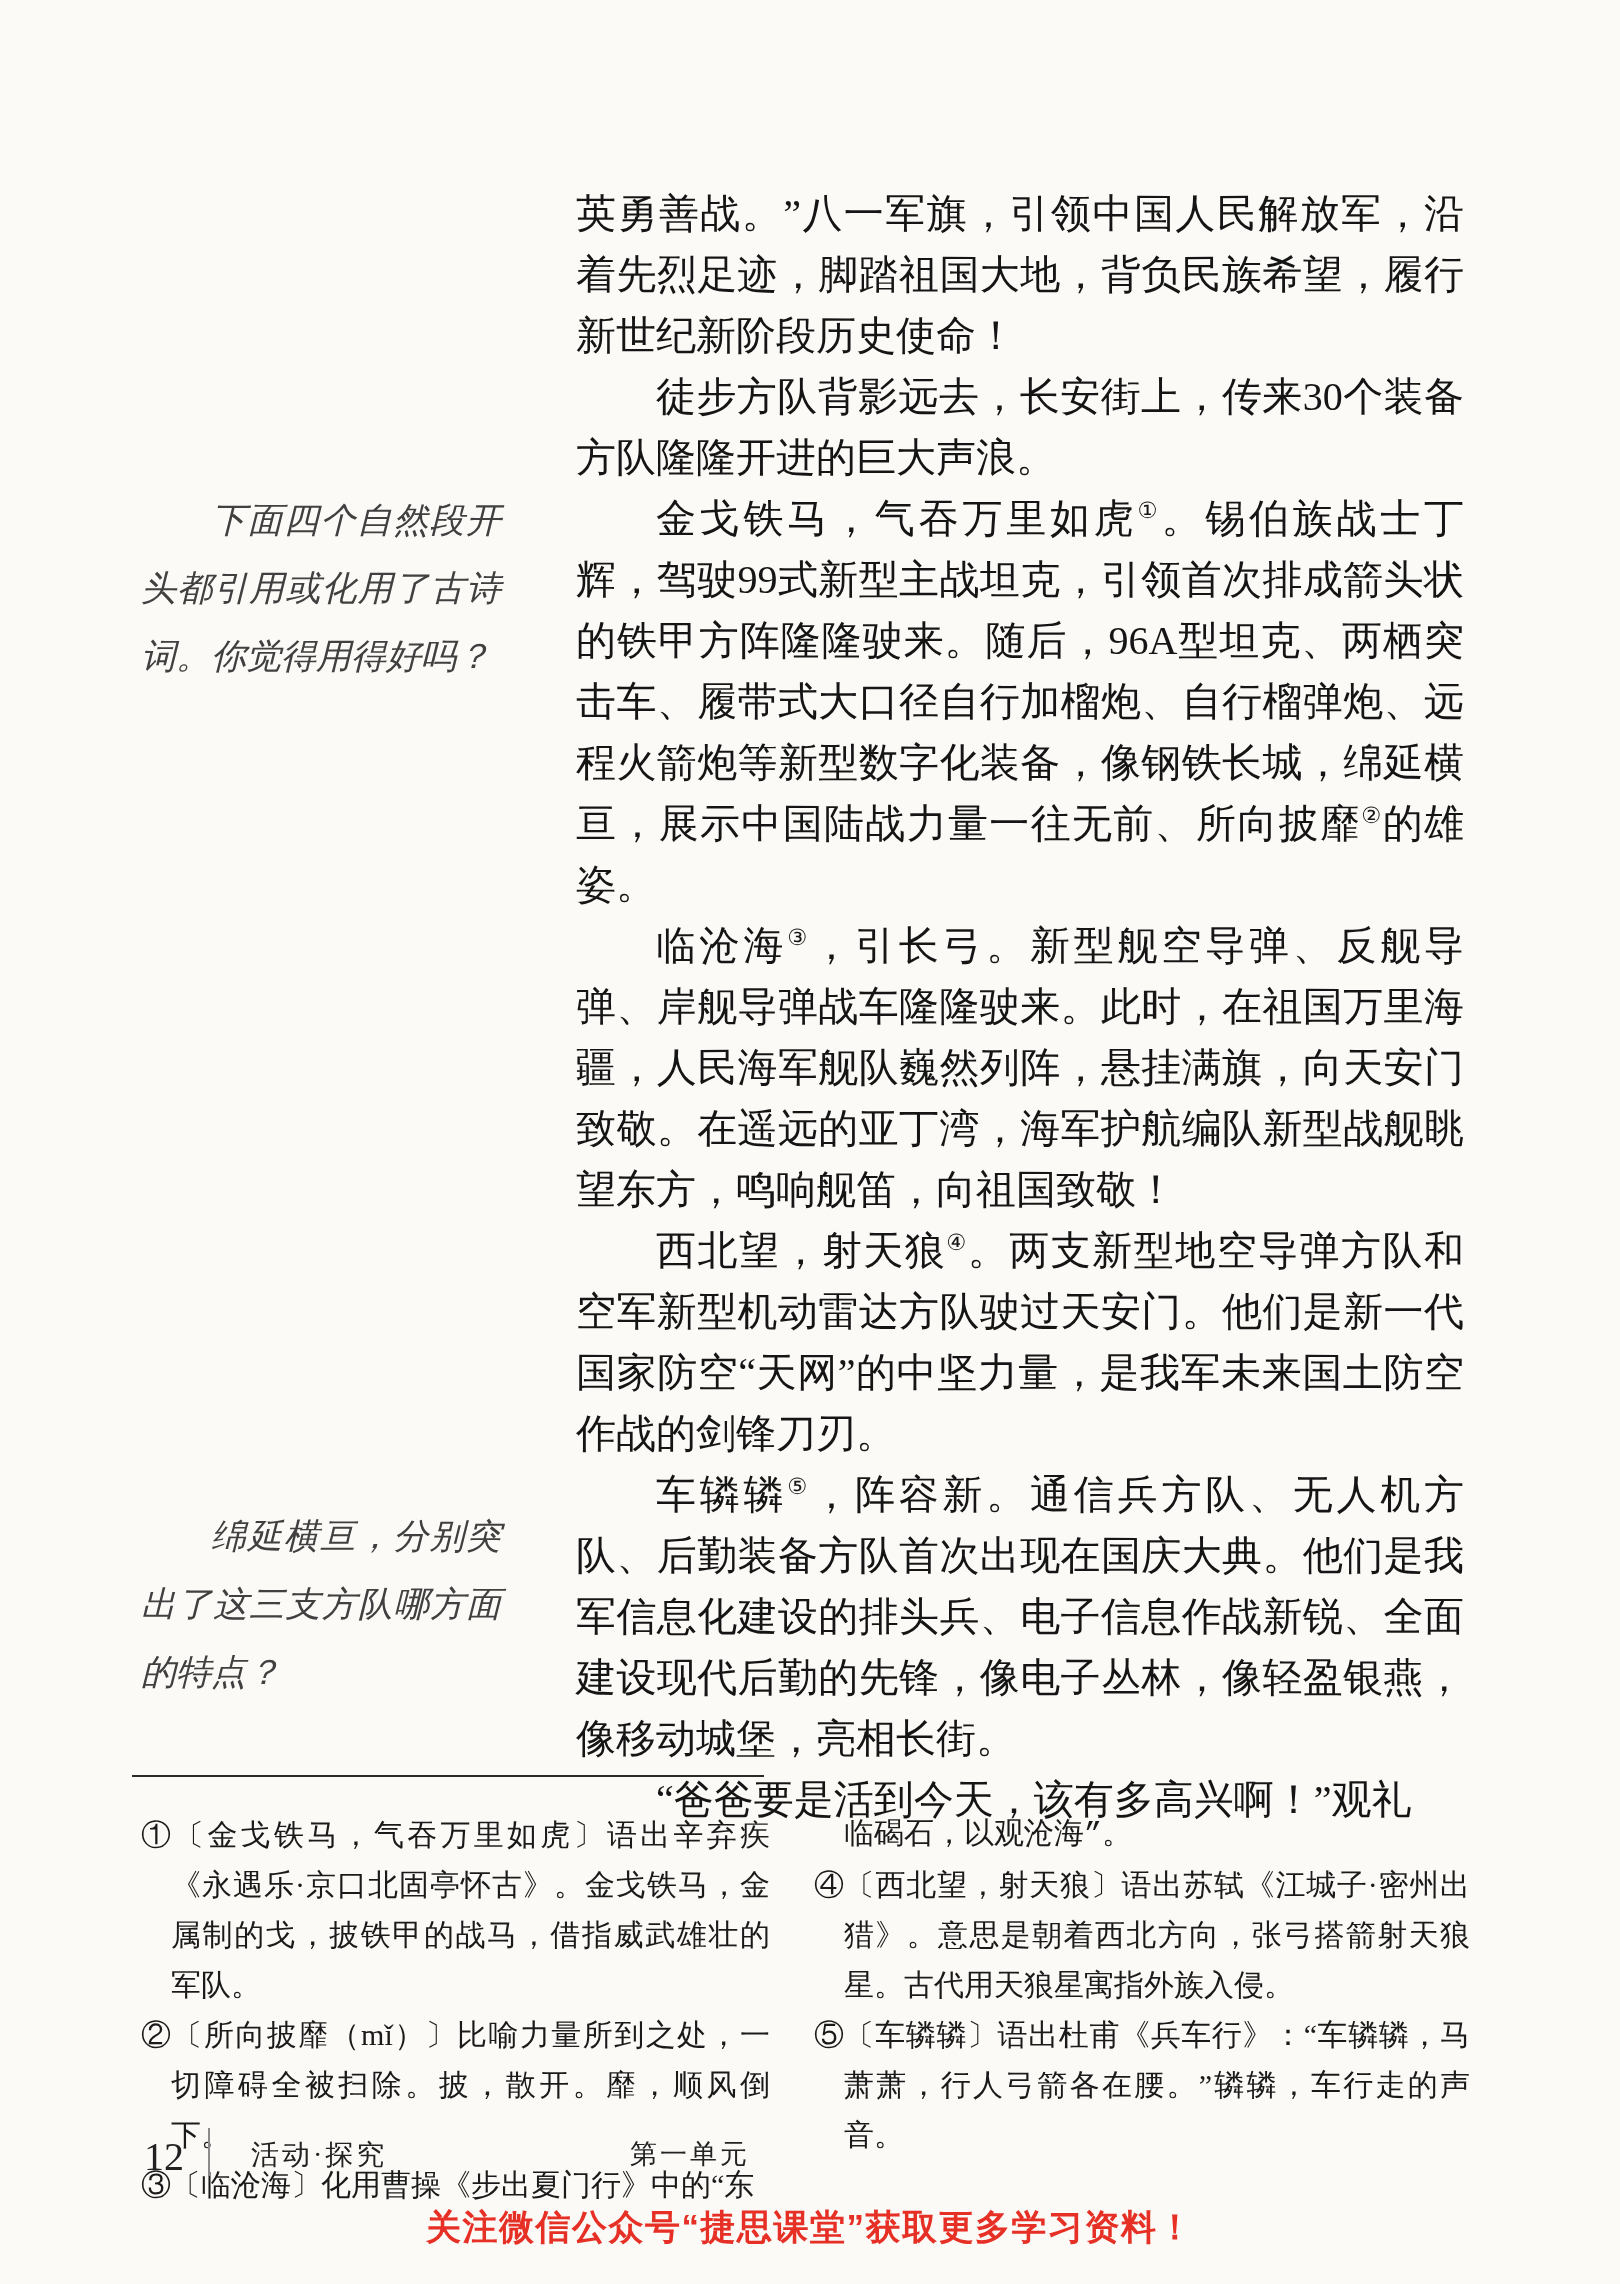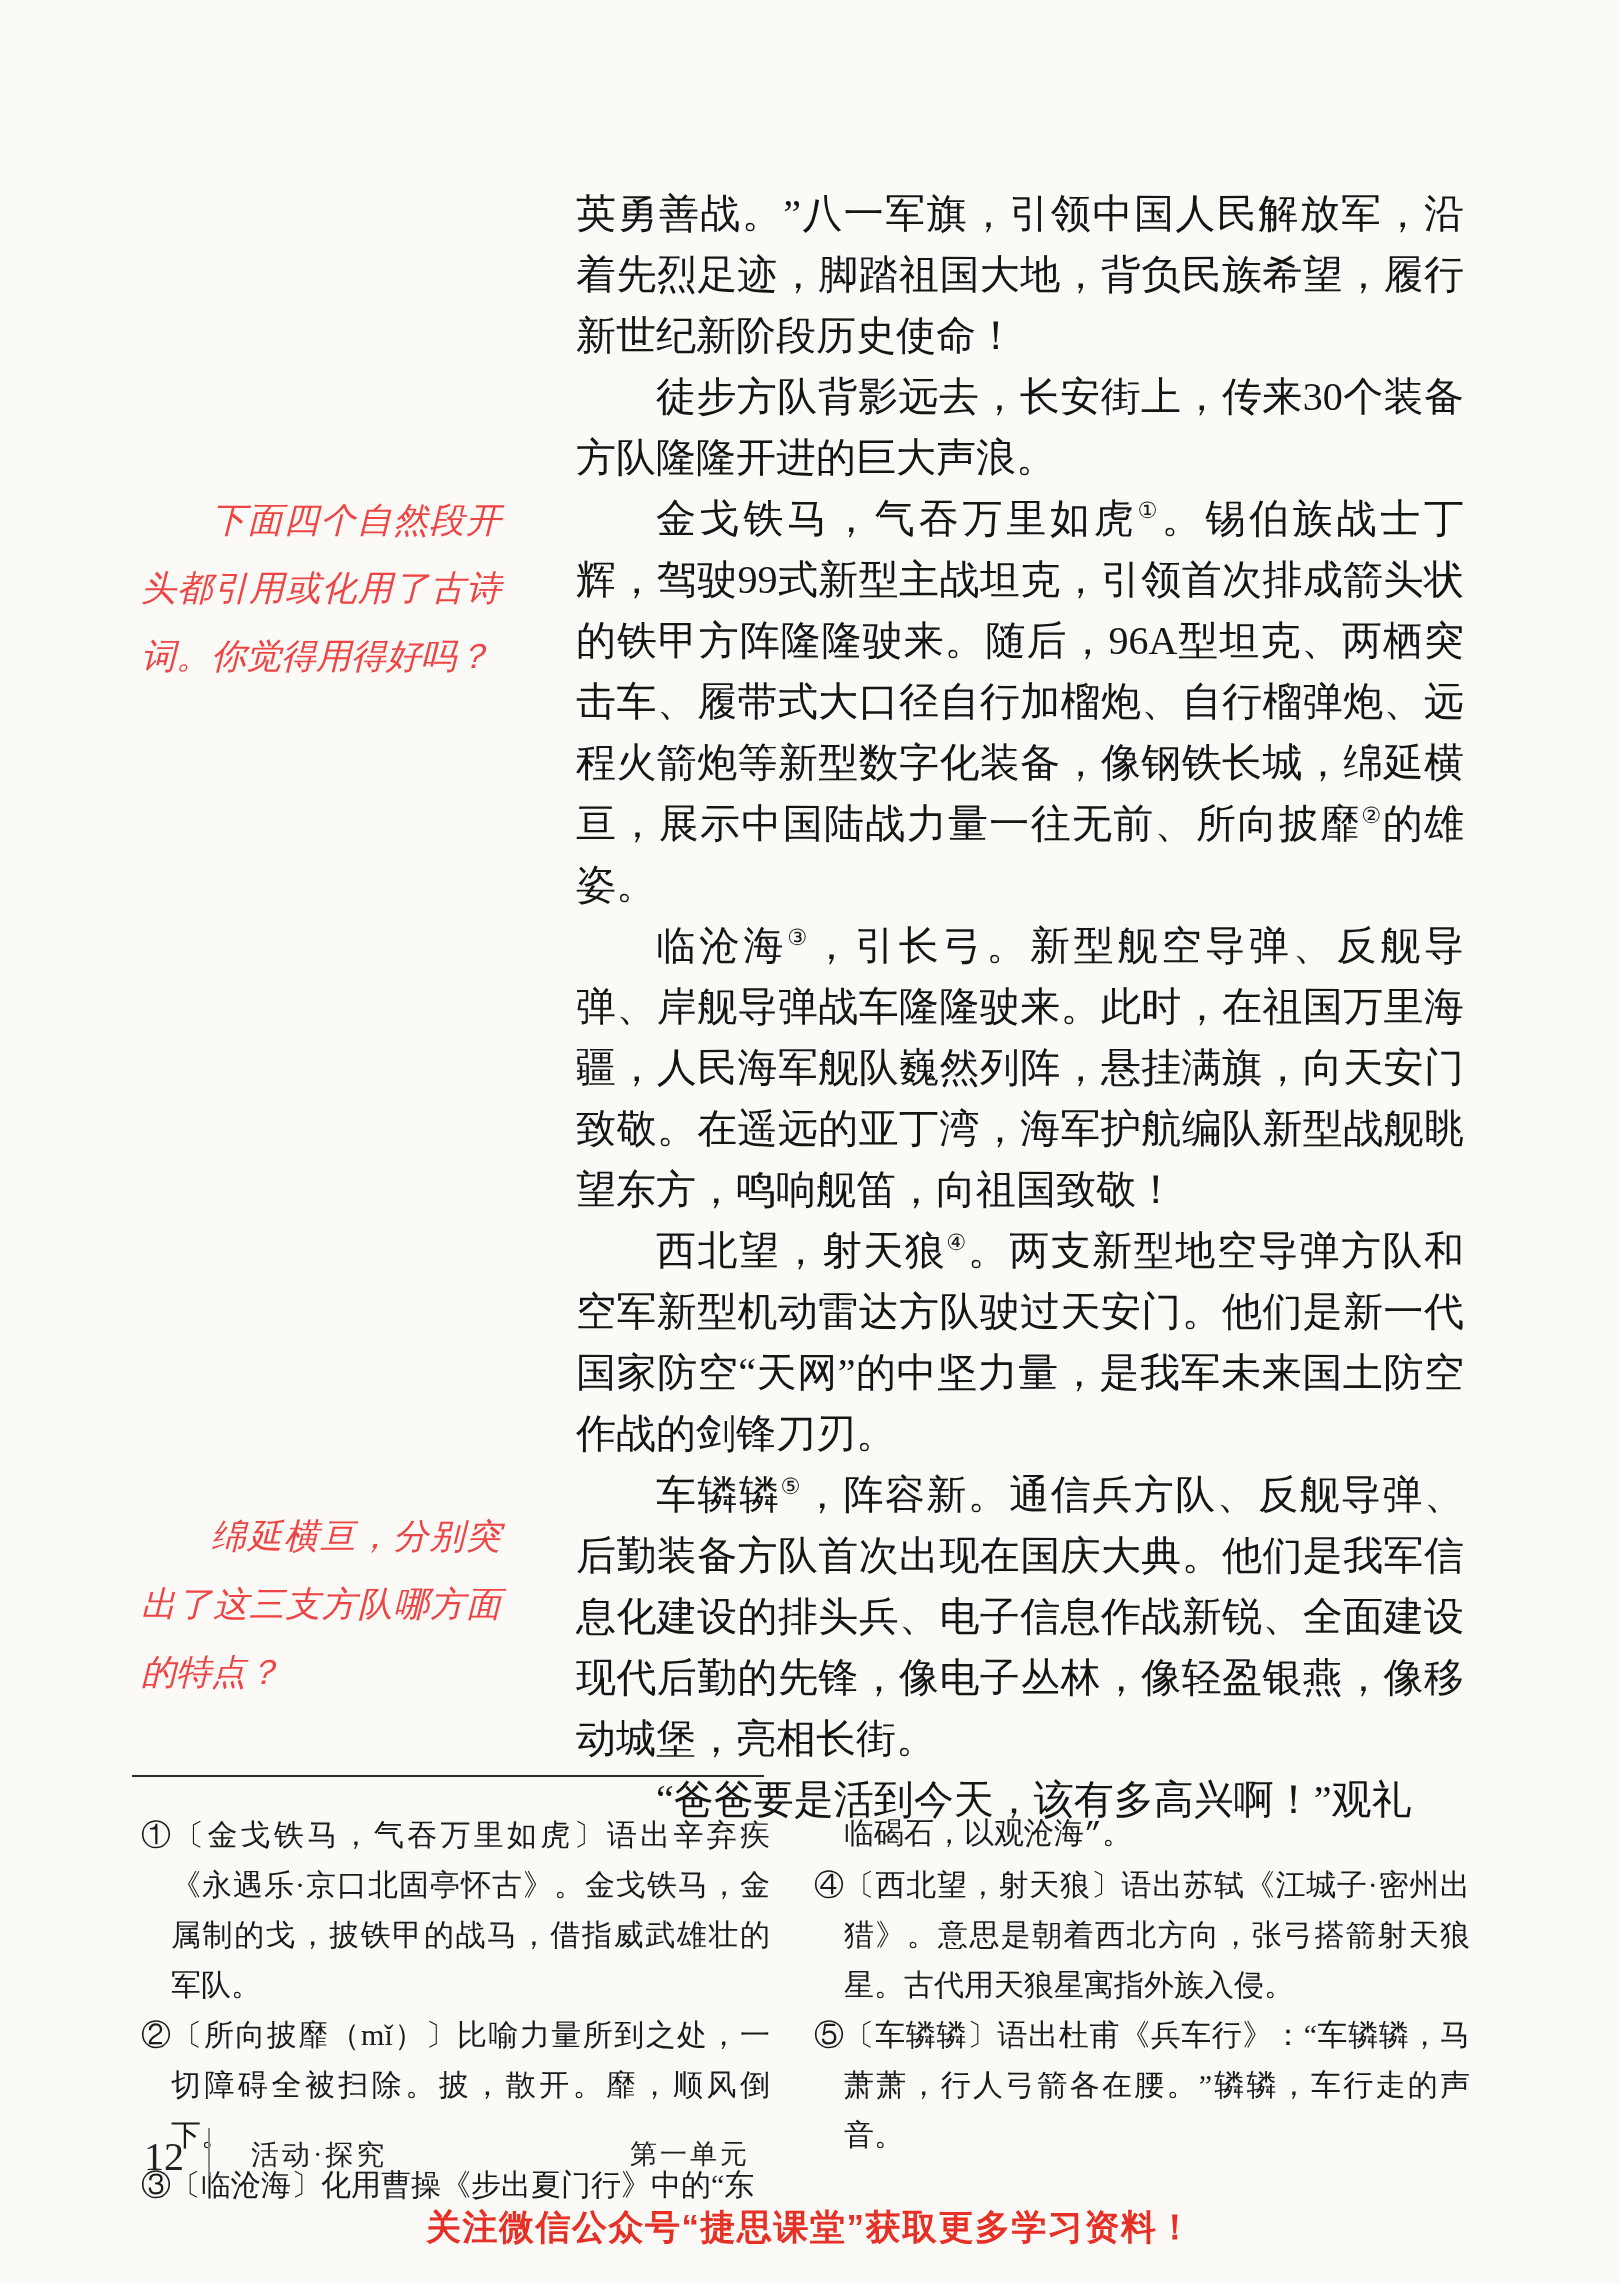--- a/index.html
+++ b/index.html
@@ -31,21 +31,21 @@
   }
 
   
   .margin-note {
     position:absolute;
     left:141px; width:360px;
     font-size:35px; line-height:68px;
     text-align:justify;
     text-indent:2em;
     font-style:italic;
-    color:#ef4444;
+    color:#404040;
     font-family:Liberation Serif, serif;
   }
   .margin-note.n1 { top:487px; }
   .margin-note.n2 { top:1503px; }
 
   
   .fn-rule {
     position:absolute;
     left:132px; top:1775px;
     width:632px; height:2.3px;
@@ -95,21 +95,21 @@
   <div class="margin-note n1">下面四个自然段开头都引用或化用了古诗词。你觉得用得好吗？</div>
 
   <div class="margin-note n2">绵延横亘，分别突出了这三支方队哪方面的特点？</div>
 
   <main class="main-text">
       <p class="para no-indent"><span>英勇善战。”八一军旗，引领中国人民解放军，沿着先烈足迹，脚踏祖国大地，背负民族希望，履行新世纪新阶段历史使命！</span></p>
       <p class="para"><span>徒步方队背影远去，长安街上，传来30个装备方队隆隆开进的巨大声浪。</span></p>
       <p class="para"><span>金戈铁马，气吞万里如虎</span><sup class="fn-ref">①</sup><span>。锡伯族战士丁辉，驾驶99式新型主战坦克，引领首次排成箭头状的铁甲方阵隆隆驶来。随后，96A型坦克、两栖突击车、履带式大口径自行加榴炮、自行榴弹炮、远程火箭炮等新型数字化装备，像钢铁长城，绵延横亘，展示中国陆战力量一往无前、所向披靡</span><sup class="fn-ref">②</sup><span>的雄姿。</span></p>
       <p class="para"><span>临沧海</span><sup class="fn-ref">③</sup><span>，引长弓。新型舰空导弹、反舰导弹、岸舰导弹战车隆隆驶来。此时，在祖国万里海疆，人民海军舰队巍然列阵，悬挂满旗，向天安门致敬。在遥远的亚丁湾，海军护航编队新型战舰眺望东方，鸣响舰笛，向祖国致敬！</span></p>
       <p class="para"><span>西北望，射天狼</span><sup class="fn-ref">④</sup><span>。两支新型地空导弹方队和空军新型机动雷达方队驶过天安门。他们是新一代国家防空“天网”的中坚力量，是我军未来国土防空作战的剑锋刀刃。</span></p>
-      <p class="para"><span>车辚辚</span><sup class="fn-ref">⑤</sup><span>，阵容新。通信兵方队、反舰导弹、后勤装备方队首次出现在国庆大典。他们是我军信息化建设的排头兵、电子信息作战新锐、全面建设现代后勤的先锋，像电子丛林，像轻盈银燕，像移动城堡，亮相长街。</span></p>
+      <p class="para"><span>车辚辚</span><sup class="fn-ref">⑤</sup><span>，阵容新。通信兵方队、无人机方队、后勤装备方队首次出现在国庆大典。他们是我军信息化建设的排头兵、电子信息作战新锐、全面建设现代后勤的先锋，像电子丛林，像轻盈银燕，像移动城堡，亮相长街。</span></p>
       <p class="para"><span>“爸爸要是活到今天，该有多高兴啊！”观礼</span></p>
     </main>
 
   <div class="fn-rule"></div>
 
   <section class="footnotes">
     <div class="fn-col left">
         <p class="fn-item">①〔金戈铁马，气吞万里如虎〕语出辛弃疾《永遇乐·京口北固亭怀古》。金戈铁马，金属制的戈，披铁甲的战马，借指威武雄壮的军队。</p>
         <p class="fn-item">②〔所向披靡（mǐ）〕比喻力量所到之处，一切障碍全被扫除。披，散开。靡，顺风倒下。</p>
         <p class="fn-item">③〔临沧海〕化用曹操《步出夏门行》中的“东</p>

